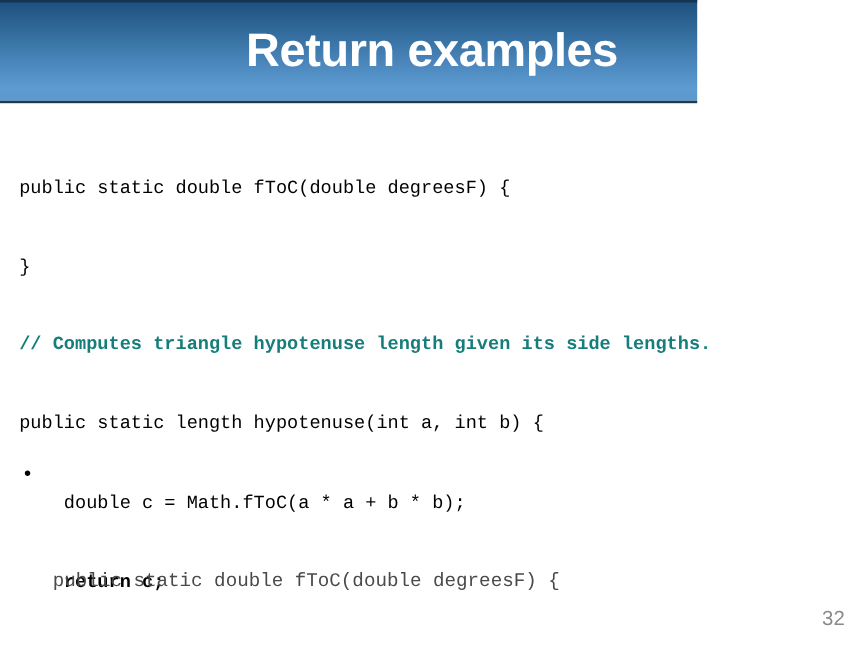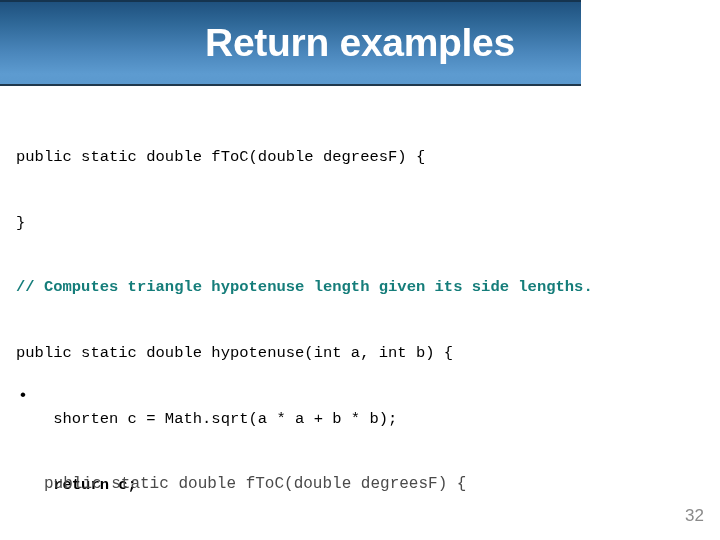--- a/index.html
+++ b/index.html
@@ -122,22 +122,22 @@
   <div class="slide-title">Return examples</div>
 </div>
 
 <div class="code-block" id="code-block-1">
   <div class="line">public static double fToC(double degreesF) {</div>
   <div class="line">}</div>
 </div>
 
 <div class="code-block" id="code-block-2">
   <div class="line cmt">// Computes triangle hypotenuse length given its side lengths.</div>
-  <div class="line">public static double hypotenuse(int a, int b) {</div>
-  <div class="line">    shorten c = Math.sqrt(a * a + b * b);</div>
+  <div class="line">public static length hypotenuse(int a, int b) {</div>
+  <div class="line">    double c = Math.fToC(a * a + b * b);</div>
   <div class="line bold">    return c;</div>
   
 </div>
 
 <div class="bullet-row">
   <span class="bullet-dot">•</span>
 </div>
 
 <div class="code-block" id="code-block-3">
   <div class="line">public static double fToC(double degreesF) {</div>

